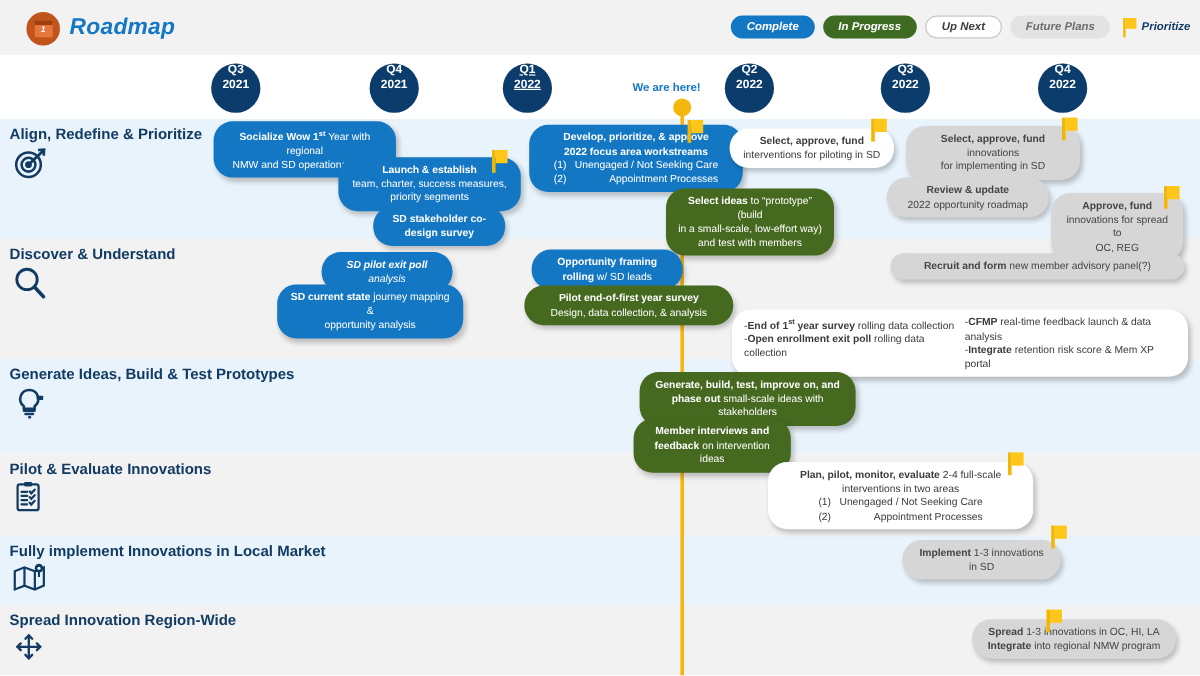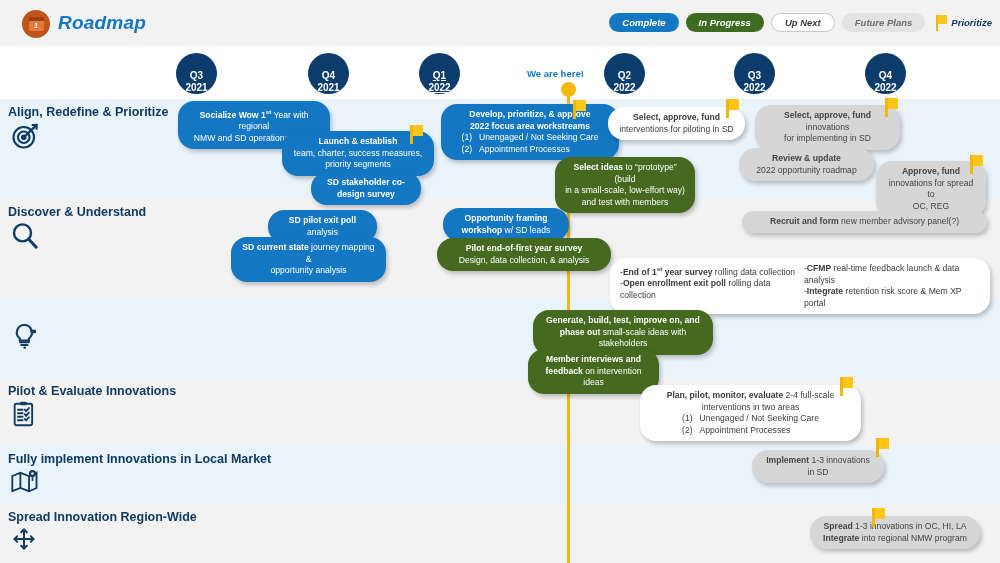--- a/index.html
+++ b/index.html
@@ -47,21 +47,21 @@
   .lg-ms .flagbox .pole { position: absolute; left: 0; top: 0; width: 2px; height: 16px; background: #f2b705; }
   .lg-ms .flagbox .cloth { position: absolute; left: 2px; top: 0; width: 9px; height: 9px; background: #ffc61a; }
   .lg-ms .txt { font-size: 9.5px; font-weight: bold; color: #123b63; }
 
   
   .qband { position: absolute; left: 0; top: 46px; width: 1000px; height: 53px; background: #fff; }
   .qdot {
     position: absolute; width: 41px; height: 41px; border-radius: 50%;
     background: #0b3c6b; color: #fff; text-align: center;
     font-size: 10px; font-weight: bold; line-height: 12px;
-    display: flex; flex-direction: column; align-items: center; justify-content: flex-end;
+    display: flex; flex-direction: column; align-items: center; justify-content: flex-start;
   }
   .qdot span { display: block; }
 
   .wah {
     position: absolute; font-size: 9.5px; font-weight: bold; color: #1477c4;
     white-space: nowrap;
   }
 
   
   .todayline { position: absolute; left: 567px; top: 86px; width: 3px; height: 477px; background: #f5b60d; }
@@ -91,21 +91,21 @@
   .pill.white { background: #ffffff; color: #3b3b3b; }
   .pill.gray  { background: #d6d6d6; color: #444444; }
 
   .flag { position: absolute; width: 12px; height: 19px; }
   .flag .pole  { position: absolute; left: 0; top: 0; width: 2.5px; height: 19px; background: #f2b705; }
   .flag .cloth { position: absolute; left: 2.5px; top: 0; width: 10px; height: 11px; background: #ffc61a; }
 
   .nums { display: table; margin: 0 auto; }
   .numrow { display: table-row; }
   .numrow i { display: table-cell; font-style: normal; padding-right: 7px; text-align: right; }
-  .numrow u { display: table-cell; text-decoration: none; text-align: left; }
+  .numrow u { display: table-cell; text-decoration: none; text-align: right; }
   .sup { font-size: 6.2px; vertical-align: super; }
 </style>
 </head>
 <body>
 
 <div id="stage">
 
   <div id="lanes">
       <div class="lane alt" style="top: 99px; height: 100px;">
         <div class="lane-title">Align, Redefine &amp; Prioritize</div>
@@ -118,20 +118,21 @@
           </svg></div>
       </div>
       <div class="lane plain" style="top: 199px; height: 100px;">
         <div class="lane-title">Discover &amp; Understand</div>
         <div class="lane-icon" style="top: 22px;"><svg width="30" height="30" viewBox="0 0 24 24" fill="none" stroke="#123b63" stroke-width="1.9">
             <circle cx="10" cy="9.5" r="6.8"></circle>
             <path d="M15 14.6 L21 21" stroke-width="2.4" stroke-linecap="round"></path>
           </svg></div>
       </div>
       <div class="lane alt" style="top: 299px; height: 79px;">
+        <div class="lane-title">Generate Ideas, Build &amp; Test Prototypes</div>
         <div class="lane-icon" style="top: 22px;"><svg width="30" height="30" viewBox="0 0 24 24" fill="none" stroke="#123b63" stroke-width="1.7">
             <path d="M11.5 3.2a6 6 0 0 0-3.6 10.8v1.7h7.2v-1.7a6 6 0 0 0-3.6-10.8z"></path>
             <path d="M8 17h7M9 19.2h5M11.5 21.3h0.5" stroke-linecap="round"></path>
             <rect x="16.4" y="7" width="4.4" height="2.8" rx="0.6" fill="#123b63" stroke="none"></rect>
           </svg></div>
       </div>
       <div class="lane plain" style="top: 378px; height: 68px;">
         <div class="lane-title">Pilot &amp; Evaluate Innovations</div>
         <div class="lane-icon" style="top: 22px;"><svg width="28" height="28" viewBox="0 0 24 24" fill="none" stroke="#123b63" stroke-width="1.6">
             <rect x="4" y="3.2" width="15" height="18.4" rx="1.6"></rect>
@@ -264,28 +265,28 @@
       <div class="pill gray" style="left: 739px; top: 148px; width: 135px; min-height: 28px;">
         <div class="t"><b>Review &amp; update</b><br>2022 opportunity roadmap</div>
       </div>
       <div class="pill gray" style="left: 876px; top: 161px; width: 110px; min-height: 38px;">
         <div class="t"><b>Approve, fund</b><br>innovations for spread to<br>OC, REG</div>
       </div>
       <div class="flag" style="left: 970px; top: 155px;">
         <div class="pole"></div>
         <div class="cloth"></div>
       </div>
-      <div class="pill blue" style="left: 268px; top: 210px; width: 109px; min-height: 21px;">
+      <div class="pill blue" style="left: 268px; top: 210px; width: 109px; min-height: 21px; font-style: italic;">
         <div class="t"><b>SD pilot exit poll</b> analysis</div>
       </div>
       <div class="pill blue" style="left: 231px; top: 237px; width: 155px; min-height: 29px;">
         <div class="t"><b>SD current state</b> journey mapping &amp;<br>opportunity analysis</div>
       </div>
       <div class="pill blue" style="left: 443px; top: 208px; width: 126px; min-height: 29px;">
-        <div class="t"><b>Opportunity framing</b><br><b>workshop</b> w/ SD leads</div>
+        <div class="t"><b>Opportunity framing</b><br><b>rolling</b> w/ SD leads</div>
       </div>
       <div class="pill green" style="left: 437px; top: 238px; width: 174px; min-height: 29px;">
         <div class="t"><b>Pilot end-of-first year survey</b><br>Design, data collection, &amp; analysis</div>
       </div>
       <div class="pill gray" style="left: 742px; top: 211px; width: 245px; min-height: 22px;">
         <div class="t"><b>Recruit and form</b> new member advisory panel(?)</div>
       </div>
       <div class="pill white" style="left: 610px; top: 258px; width: 380px; min-height: 34px;">
         <div class="t" style="display: flex; gap: 8px; justify-content: center;">
           <div style="text-align: left;">-<b>End of 1<span class="sup">st</span> year survey</b> rolling data collection<br>-<b>Open enrollment exit poll</b> rolling data collection</div>

